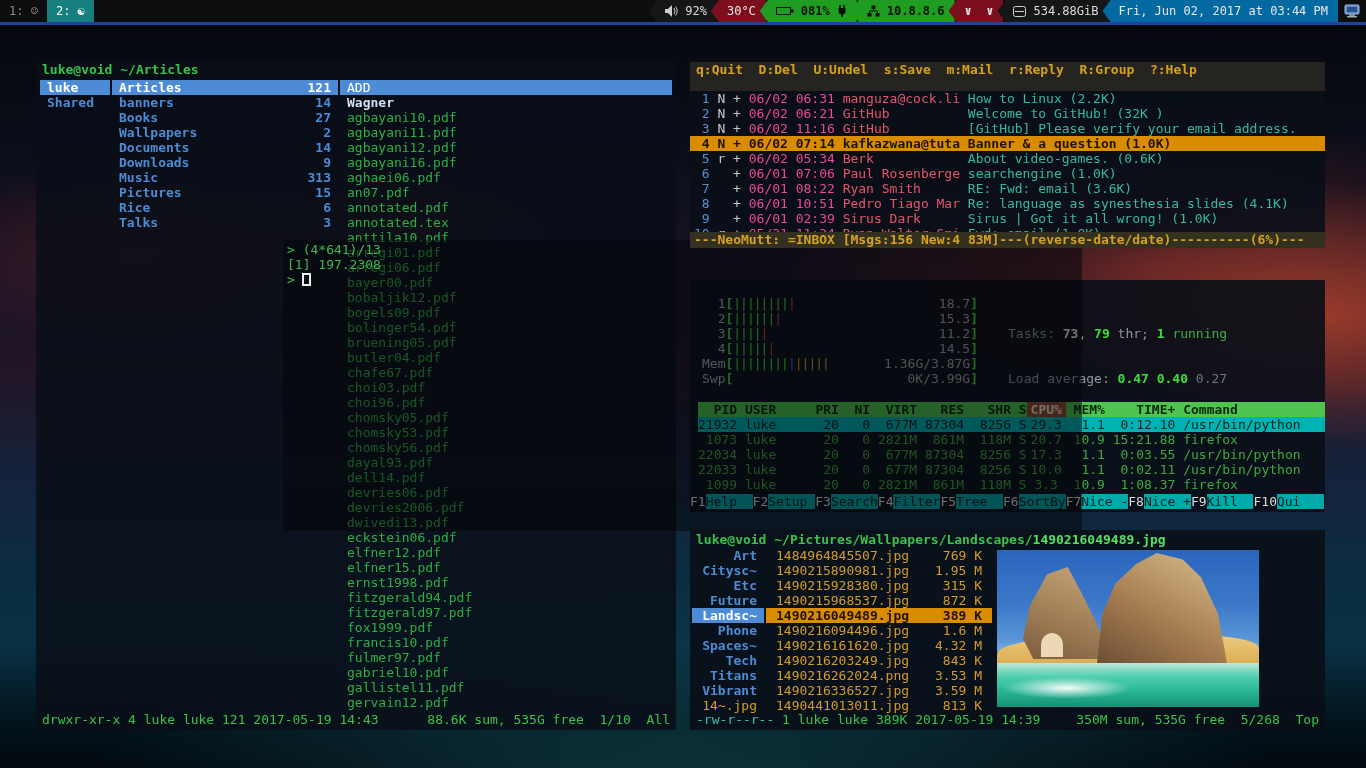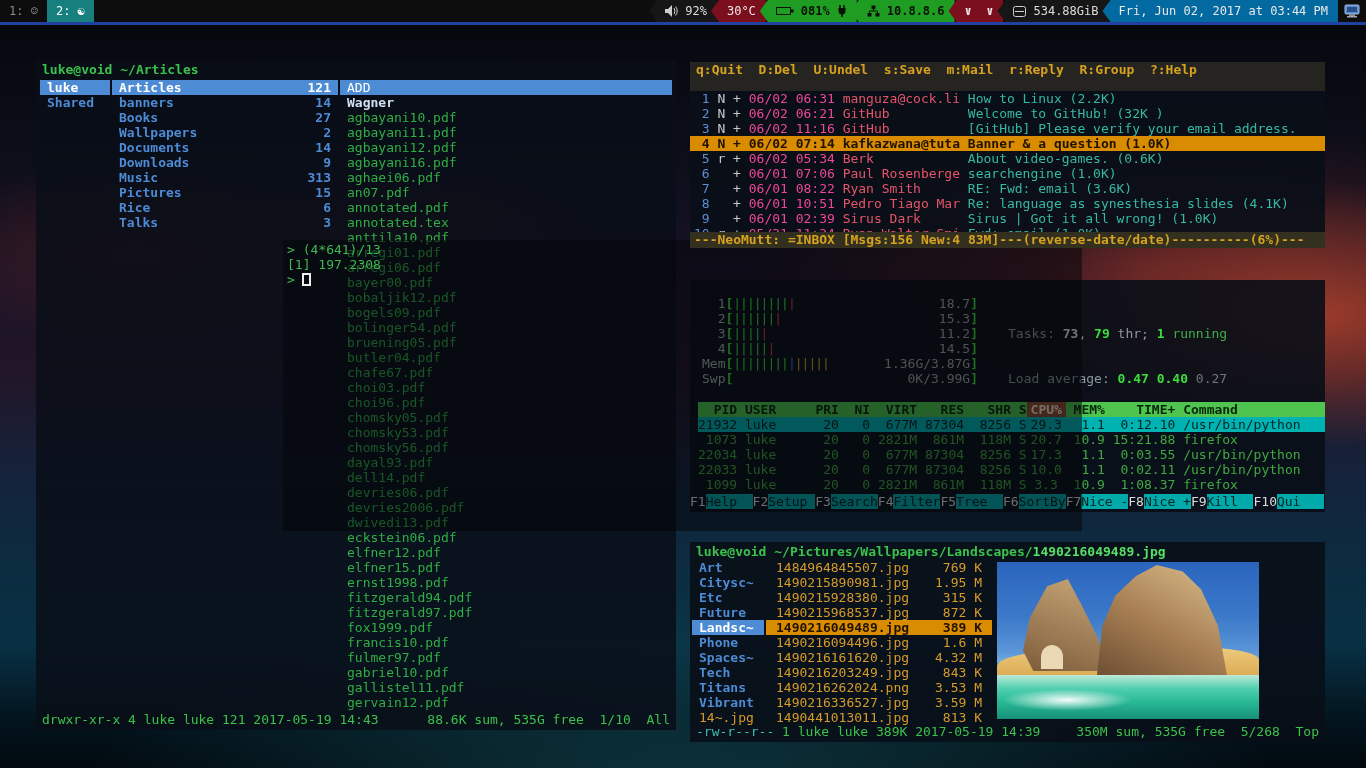--- a/index.html
+++ b/index.html
@@ -97,21 +97,21 @@
   .fk-key { color:#ddd; }
   .fk-label { background:#00aaaa; color:#032222; width:6ch; display:inline-block; overflow:hidden; }
   .fkey { display:flex; flex:none; }
   
   #overlay-term { position:absolute; left:283px; top:240px; width:799px; height:291px;
                   background:rgba(3,5,9,0.52); z-index:40; font-size:13px; line-height:15px;
                   padding:2px 4px; color:#3fb84f; }
   #overlay-term .row { display:flex; align-items:center; }
   .cursor-block { display:inline-block; width:9px; height:13px; border:2px solid #efefef; margin-left:7px; }
   
-  #ranger-right { left:690px; top:542px; width:635px; height:200px; z-index:50; }
+  #ranger-right { left:690px; top:530px; width:635px; height:200px; z-index:50;text-align:right; }
   .rr-col1 { position:absolute; left:2px; top:18px; width:72px; }
   .rr-col1 .row { padding:0 7px; color:#4d8bd5; font-weight:bold; }
   .rr-col1 .row.filey { color:#d79b2a; font-weight:normal; }
   .rr-col2 { position:absolute; left:76px; top:18px; width:226px; }
   .rr-col2 .row { display:flex; justify-content:space-between; padding:0 10px 0 10px; color:#d79b2a; }
   .rr-col2 .row.selected { background:#d98c00; color:#201200; font-weight:bold; }
   .preview { position:absolute; left:307px; top:20px; width:262px; height:157px; overflow:hidden;
              background:linear-gradient(180deg,#2a65bd 0%,#3c79c9 35%,#5c97d8 58%,#7fb4e5 66%,#9cc8ec 70%); }
   .pv-horizon { position:absolute; left:0; bottom:48px; width:50px; height:8px; background:#2e7fae; }
   .pv-sand { position:absolute; left:0; bottom:40px; width:100%; height:32px;

